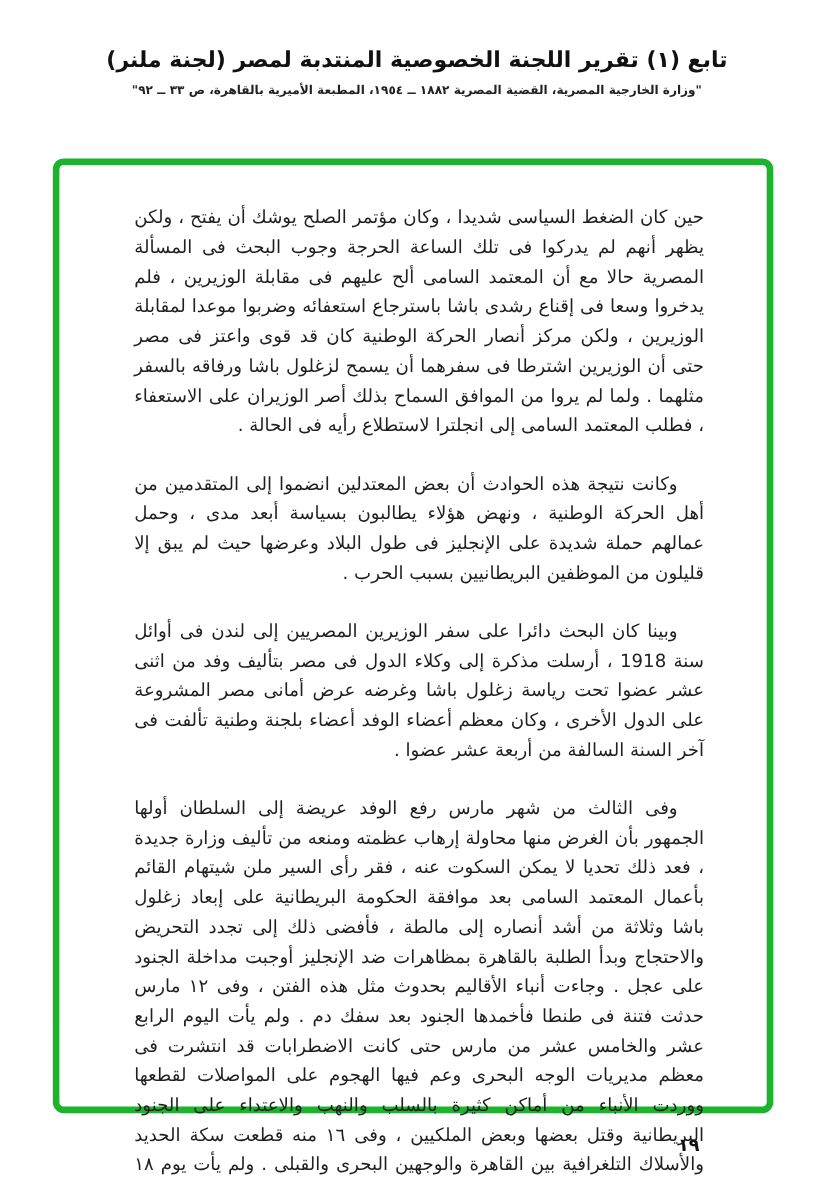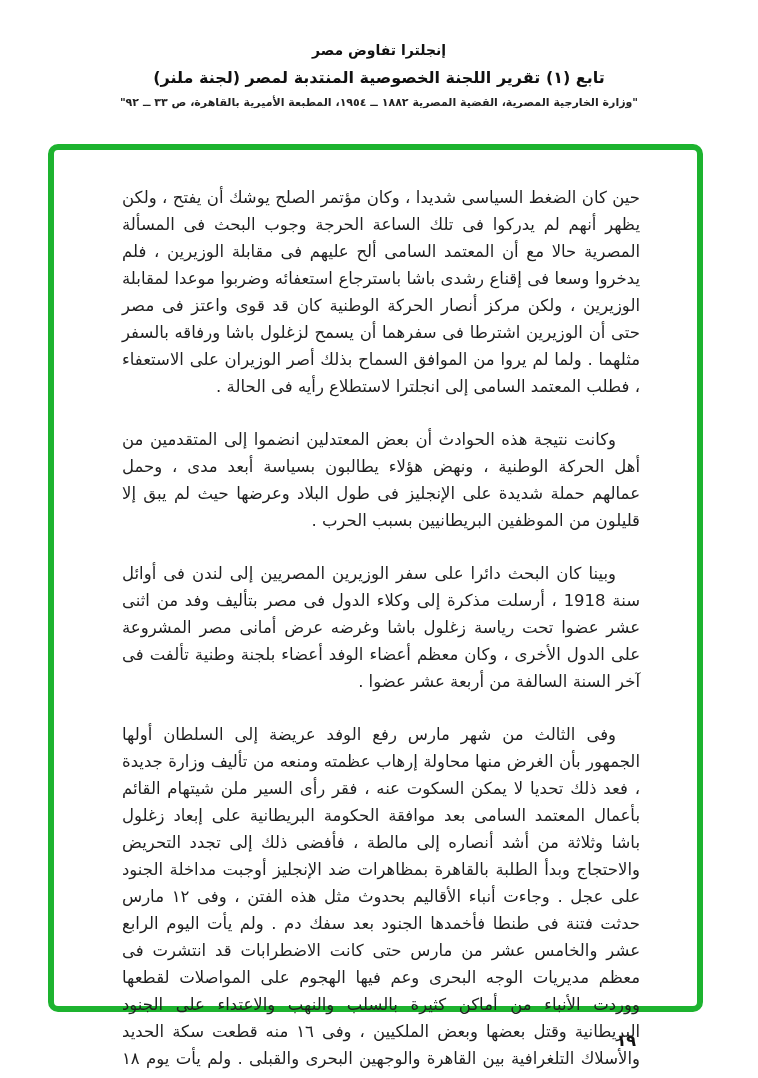--- a/index.html
+++ b/index.html
@@ -23,21 +23,21 @@
     text-align: center;
     direction: rtl;
   }
   .header .title {
     font-size: 14px;
     font-weight: bold;
     color: #111111;
     margin: 0 0 10px 0;
   }
   .header .subtitle {
-    font-size: 16px;
+    font-size: 20px;
     font-weight: bold;
     color: #111111;
     margin: 0 0 9px 0;
   }
   .header .source {
     font-size: 11px;
     font-weight: bold;
     color: #222222;
     margin: 0;
   }
@@ -79,21 +79,20 @@
     font-size: 16px;
     font-weight: bold;
     color: #111111;
     direction: rtl;
   }
 </style>
 </head>
 <body>
 
 <div class="header">
-  <p class="title">إنجلترا تفاوض مصر</p>
   <p class="subtitle">تابع (١) تقرير اللجنة الخصوصية المنتدبة لمصر (لجنة ملنر)</p>
   <p class="source">"وزارة الخارجية المصرية، القضية المصرية ١٨٨٢ ــ ١٩٥٤، المطبعة الأميرية بالقاهرة، ص ٣٣ ــ ٩٢"</p>
 </div>
 
 <div class="frame" style="border-color: rgb(29, 179, 47);"></div>
 
 <div class="content">
   <p>حين كان الضغط السياسى شديدا ، وكان مؤتمر الصلح يوشك أن يفتح ، ولكن يظهر أنهم لم يدركوا فى تلك الساعة الحرجة وجوب البحث فى المسألة المصرية حالا مع أن المعتمد السامى ألح عليهم فى مقابلة الوزيرين ، فلم يدخروا وسعا فى إقناع رشدى باشا باسترجاع استعفائه وضربوا موعدا لمقابلة الوزيرين ، ولكن مركز أنصار الحركة الوطنية كان قد قوى واعتز فى مصر حتى أن الوزيرين اشترطا فى سفرهما أن يسمح لزغلول باشا ورفاقه بالسفر مثلهما . ولما لم يروا من الموافق السماح بذلك أصر الوزيران على الاستعفاء ، فطلب المعتمد السامى إلى انجلترا لاستطلاع رأيه فى الحالة .</p>
   <p class="indented">وكانت نتيجة هذه الحوادث أن بعض المعتدلين انضموا إلى المتقدمين من أهل الحركة الوطنية ، ونهض هؤلاء يطالبون بسياسة أبعد مدى ، وحمل عمالهم حملة شديدة على الإنجليز فى طول البلاد وعرضها حيث لم يبق إلا قليلون من الموظفين البريطانيين بسبب الحرب .</p>
   <p class="indented">وبينا كان البحث دائرا على سفر الوزيرين المصريين إلى لندن فى أوائل سنة 1918 ، أرسلت مذكرة إلى وكلاء الدول فى مصر بتأليف وفد من اثنى عشر عضوا تحت رياسة زغلول باشا وغرضه عرض أمانى مصر المشروعة على الدول الأخرى ، وكان معظم أعضاء الوفد أعضاء بلجنة وطنية تألفت فى آخر السنة السالفة من أربعة عشر عضوا .</p>

